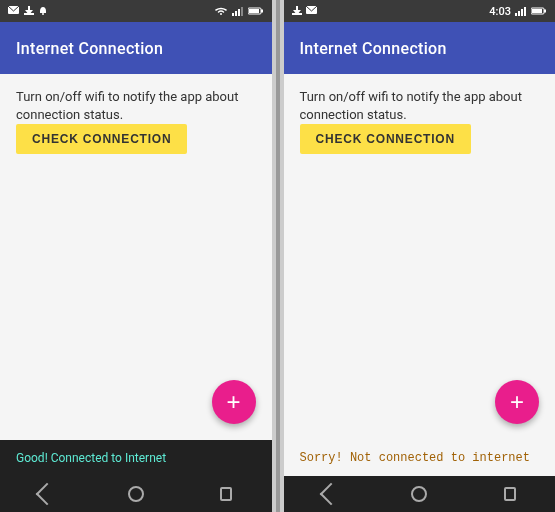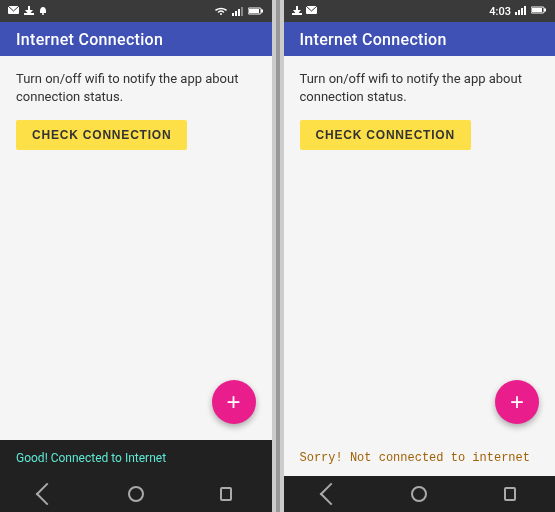--- a/index.html
+++ b/index.html
@@ -40,26 +40,27 @@
 
     .status-bar-left {
       display: flex;
       gap: 4px;
       align-items: center;
     }
 
     .status-bar-right {
       display: flex;
       gap: 4px;
+      align-items: center;
     }
 
     
     .app-bar {
       background: #3F51B5;
-      height: 34px;
+      height: 52px;
       display: flex;
       align-items: center;
       padding: 0 16px;
     }
 
     .app-bar-title {
       color: white;
       font-size: 16px;
       font-weight: 500;
       letter-spacing: 0.3px;
@@ -69,21 +70,20 @@
     .content {
       flex: 1;
       padding: 14px 16px;
       position: relative;
     }
 
     .description-text {
       font-size: 13px;
       color: #333;
       line-height: 1.4;
-      margin-bottom: 14px;
     }
 
     .check-btn {
       background: #fde047;
       border: none;
       padding: 8px 16px;
       font-size: 12px;
       font-weight: 600;
       letter-spacing: 0.8px;
       color: #333;

